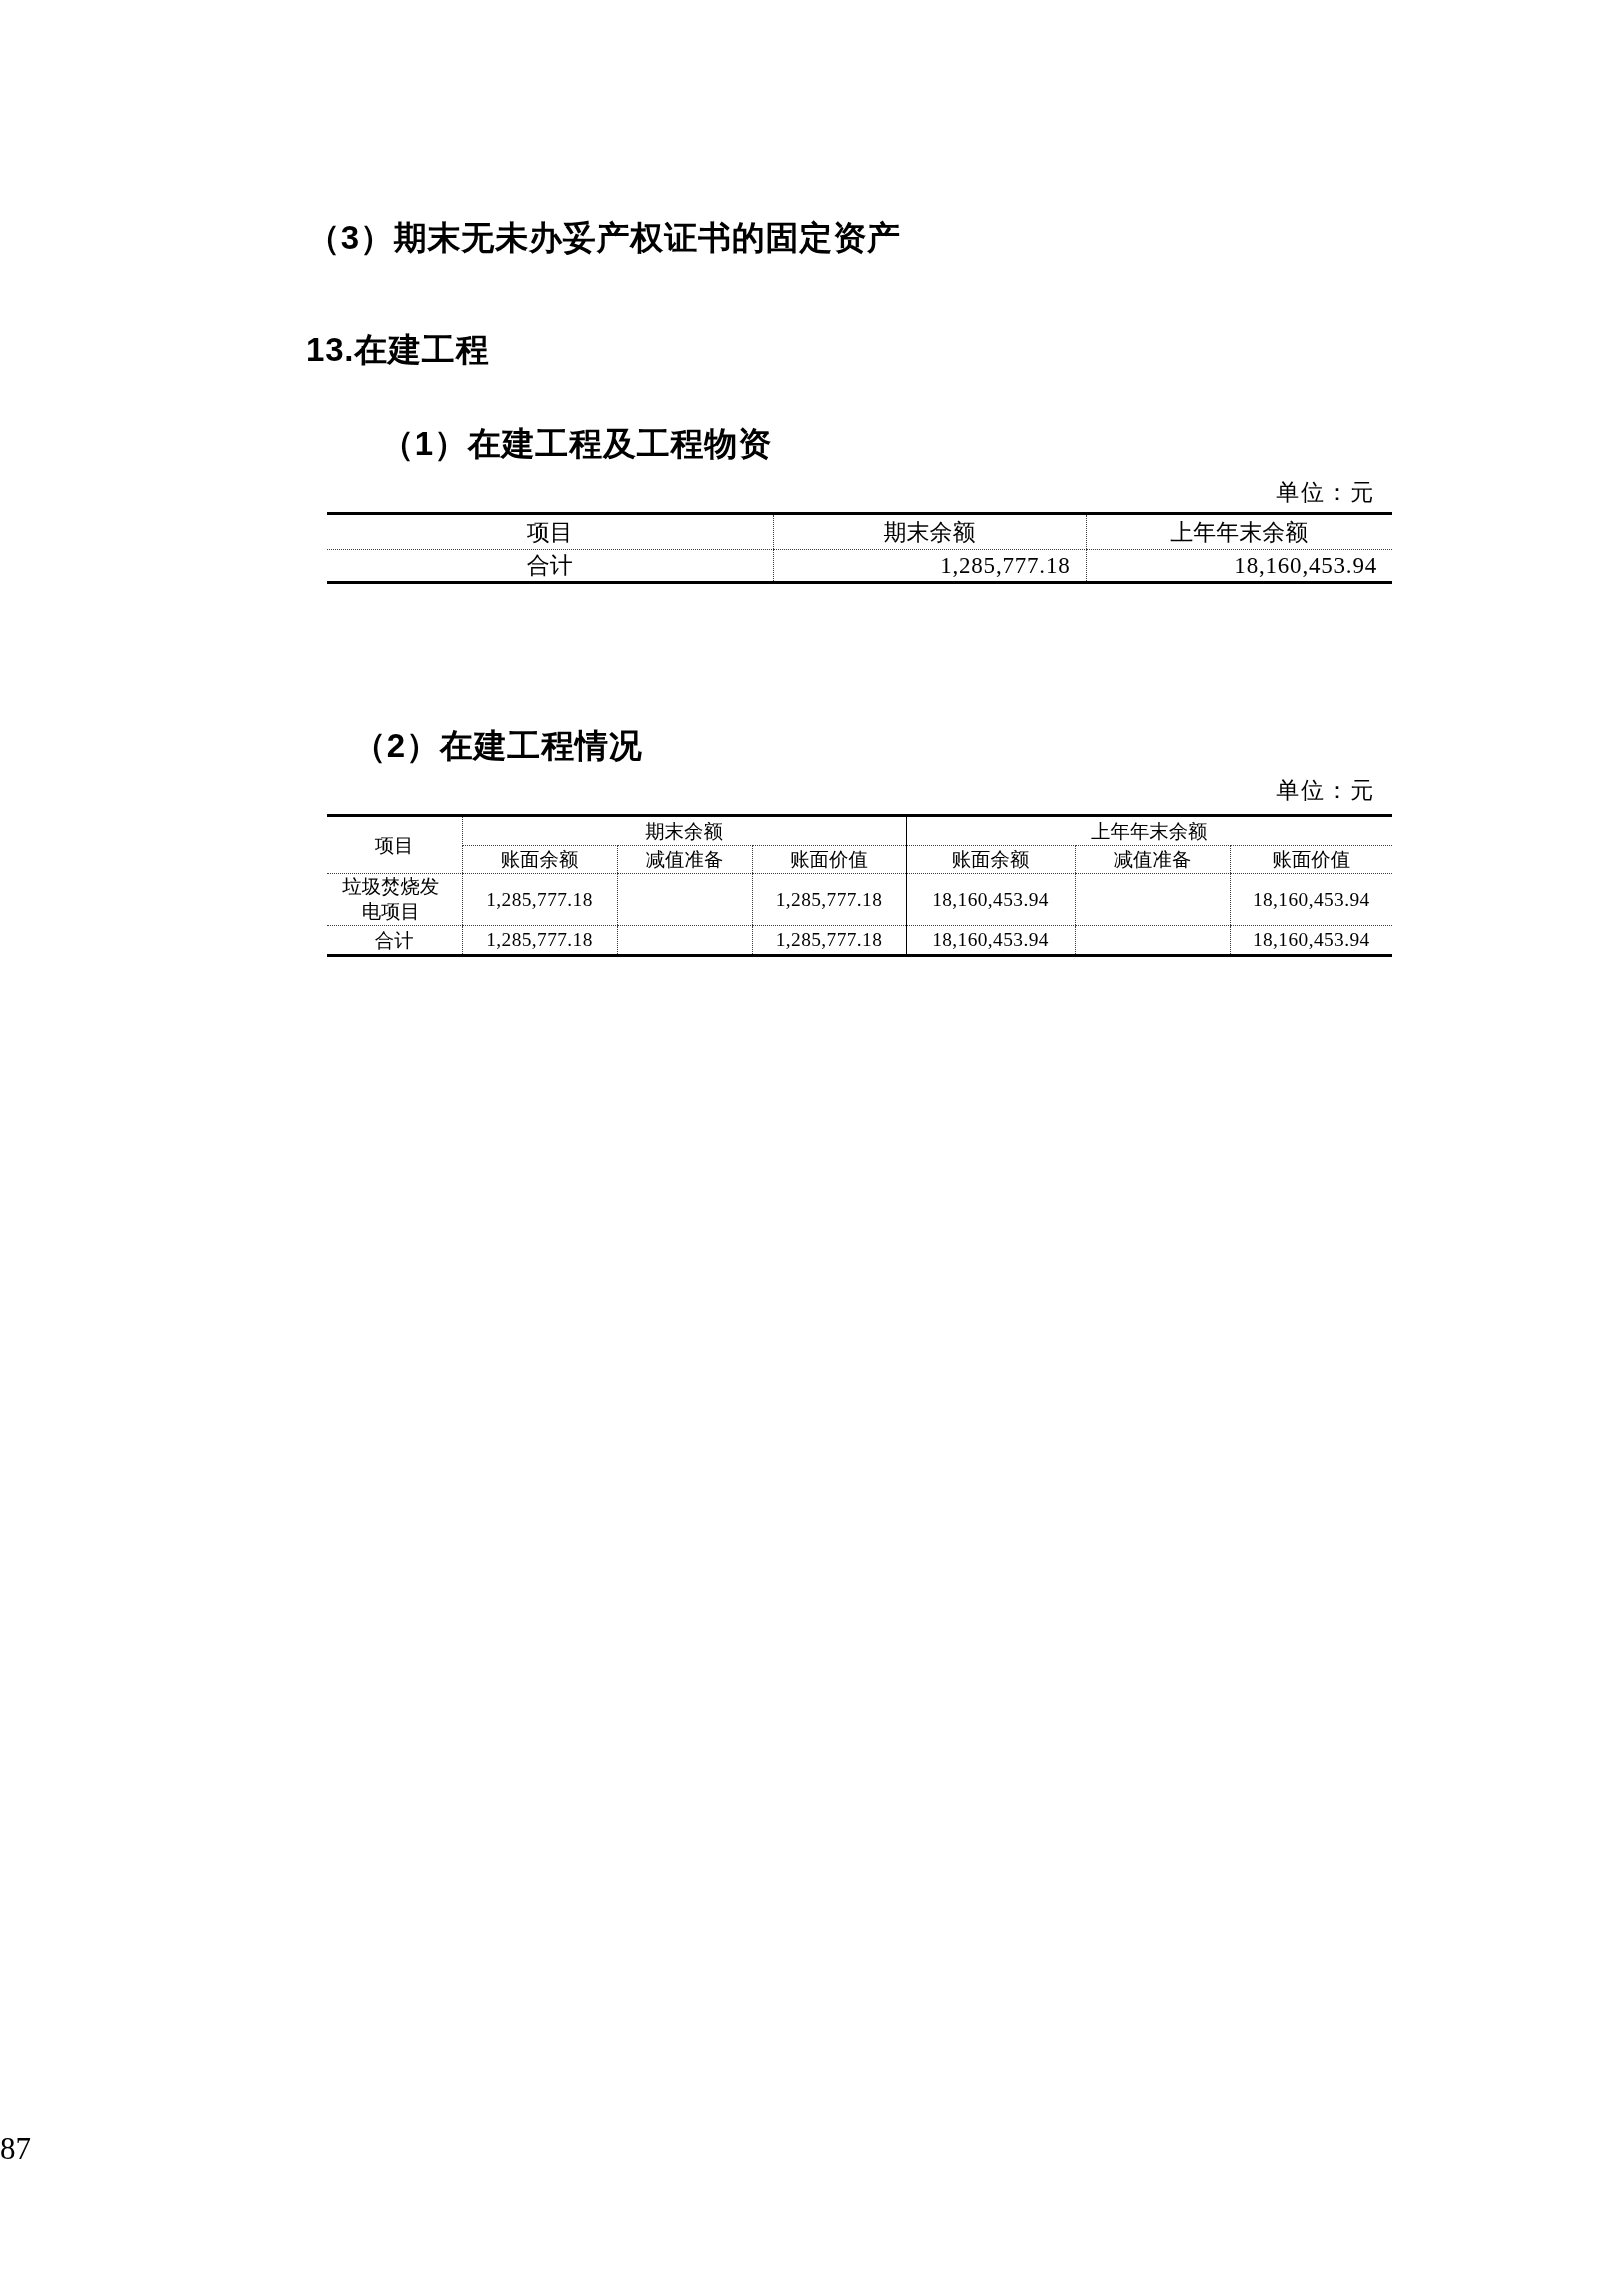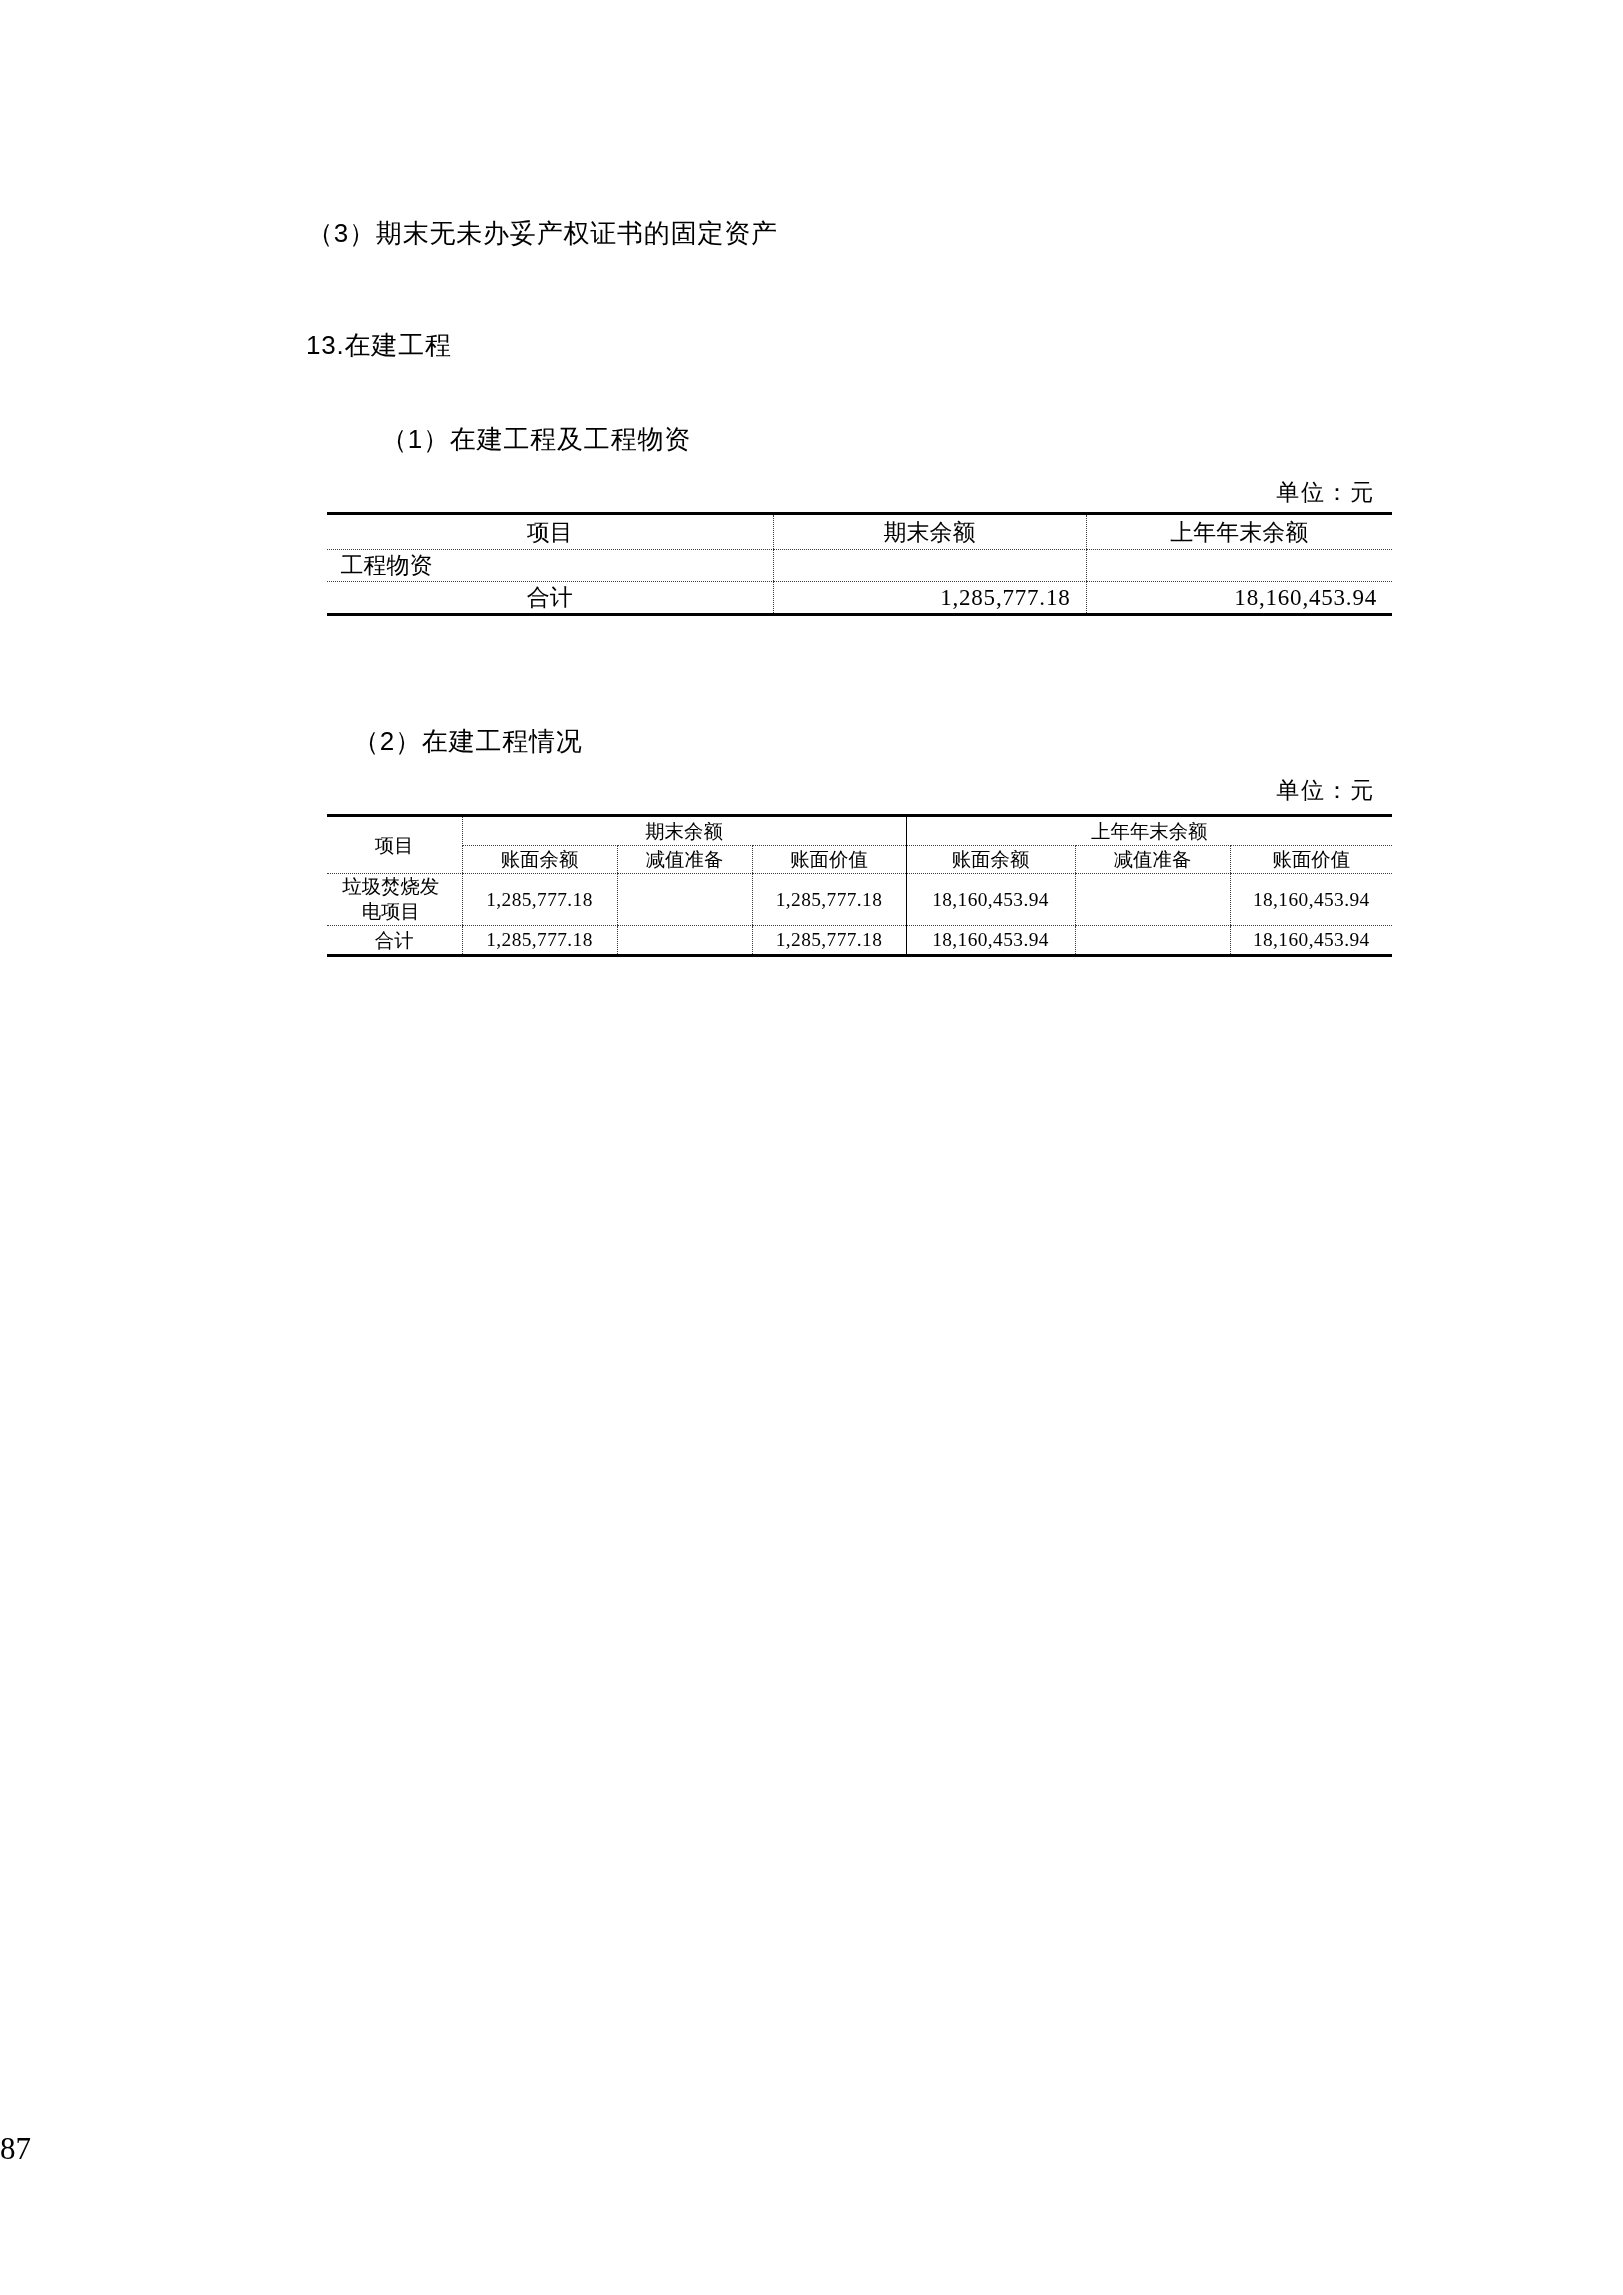--- a/index.html
+++ b/index.html
@@ -7,22 +7,22 @@
     width: 1623px; height: 2295px;
     background: #ffffff;
     position: relative;
     font-family: "Liberation Serif", "DejaVu Serif", serif;
     color: #000000;
     overflow: hidden;
   }
   .heading {
     position: absolute;
     font-family: "Liberation Sans", "DejaVu Sans", sans-serif;
-    font-weight: 400;
-    font-size: 26px;
+    font-weight: 700;
+    font-size: 33px;
     letter-spacing: 0.8px;
     white-space: nowrap;
     color: #000000;
   }
   #h-fixed-assets { left: 307px; top: 216px; }
   #h-13          { left: 306px; top: 328px; }
   #h-sub1        { left: 357px; top: 422px; margin-left: 24px; }
   #h-sub2        { left: 353px; top: 724px; }
 
   .unit-label {
@@ -108,25 +108,20 @@
       <col style="width:306px">
   </colgroup>
   <thead>
     <tr>
       <th>项目</th>
       <th class="bl-dot">期末余额</th>
       <th class="bl-dot">上年年末余额</th>
     </tr>
   </thead>
   <tbody>
-    <tr class="sep">
-      <td class="item">工程物资</td>
-      <td class="num bl-dot"></td>
-      <td class="num bl-dot"></td>
-    </tr>
     <tr>
       <td class="total">合计</td>
       <td class="num bl-dot">1,285,777.18</td>
       <td class="num bl-dot">18,160,453.94</td>
     </tr>
   </tbody>
 </table>
 
 <div class="heading" id="h-sub2">（2）在建工程情况</div>
 

